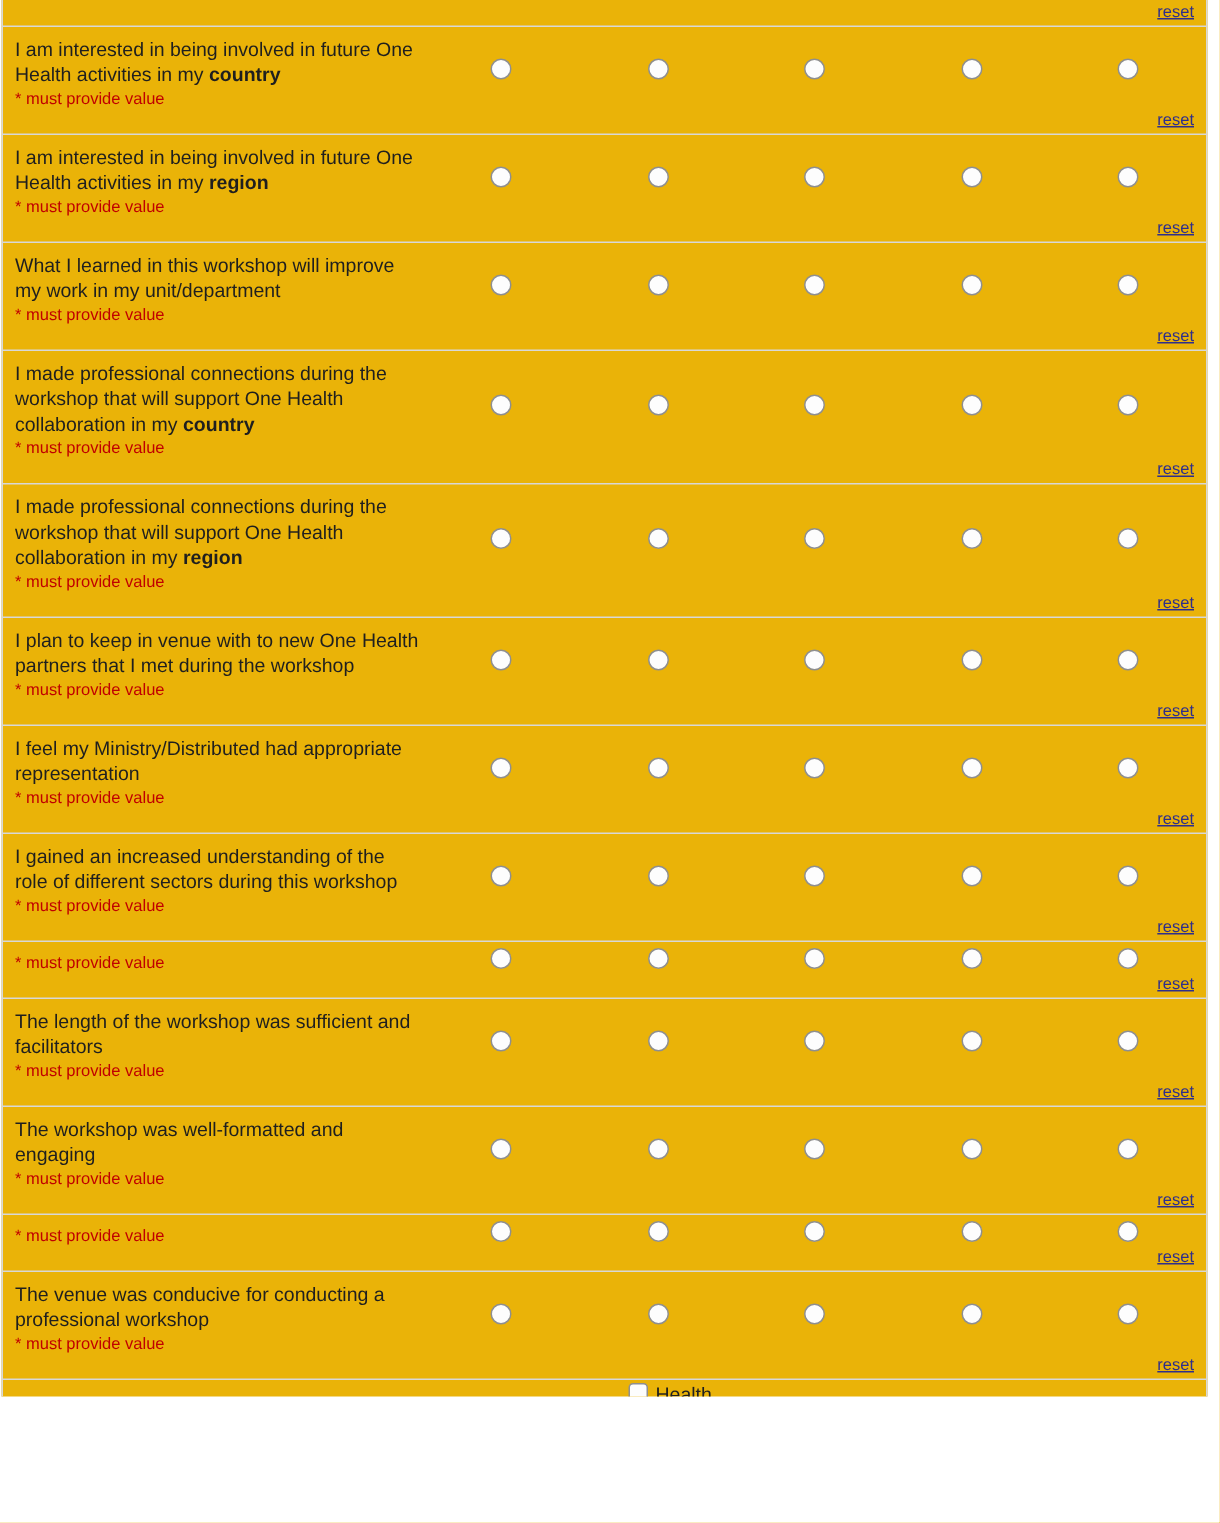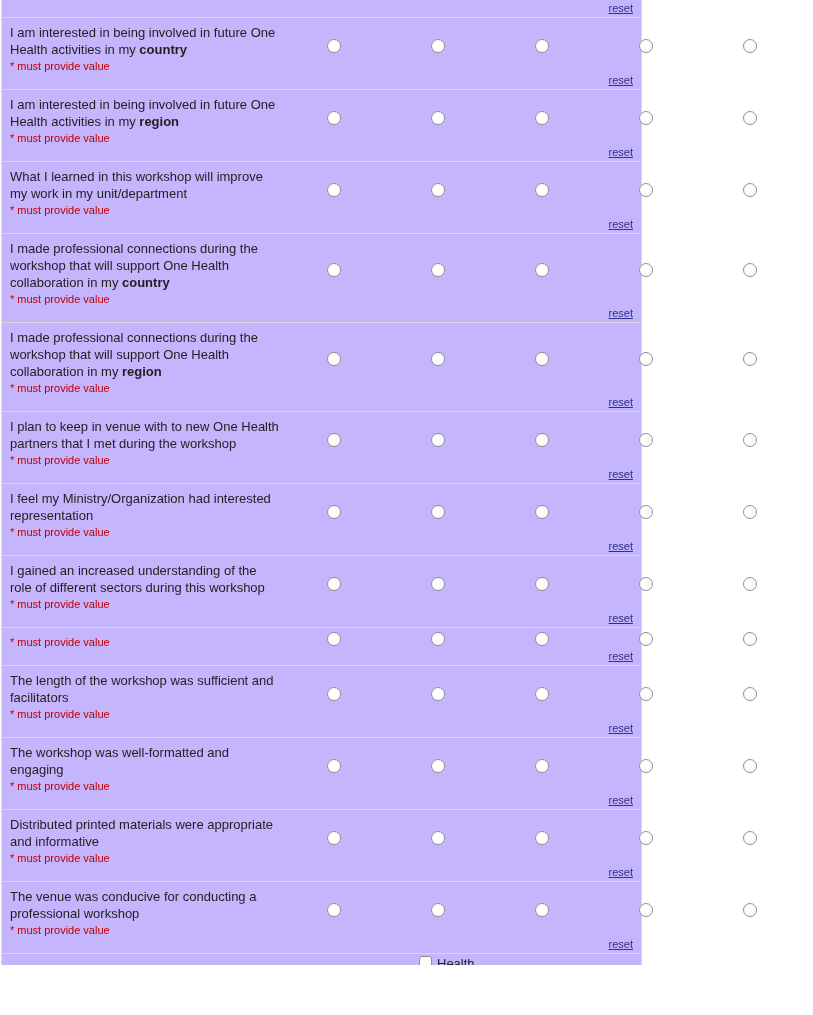--- a/index.html
+++ b/index.html
@@ -4,24 +4,24 @@
 <style>
   * { box-sizing: border-box; margin: 0; padding: 0; }
   html, body {
     width: 813px; height: 1015px;
     overflow: hidden;
     background: #ffffff;
     font-family: "Liberation Sans", "DejaVu Sans", sans-serif;
   }
   .survey-table {
     margin-left: 1px;
-    width: 641px;
+    width: 804px;
     border-left: 1px solid #d8d8d8;
     border-right: 1px solid #d8d8d8;
-    background: #c4b5fd;
+    background: #eab308;
   }
   .row {
     border-bottom: 1px solid #d8d8d8;
   }
   .row.partial-top {
     height: 18px;
     display: flex;
     align-items: flex-end;
     justify-content: flex-end;
   }
@@ -262,21 +262,21 @@
         <input type="radio" name="q6" style="">
       </div>
       </div>
     <div class="reset-line">
       <a class="reset">reset</a>
     </div>
   </div>
     <div class="row">
     <div class="content">
       <div class="label-cell">
-        <div class="q-text"><span class="q-before">I feel my Ministry/Organization had interested representation</span><span class="q-bold"></span></div>
+        <div class="q-text"><span class="q-before">I feel my Ministry/Distributed had appropriate representation</span><span class="q-bold"></span></div>
         <div class="required">* must provide value</div>
       </div>
       <div class="radio-cell">
         <input type="radio" name="q7" style="">
       </div>
     <div class="radio-cell">
         <input type="radio" name="q7" style="">
       </div>
         <div class="radio-cell">
         <input type="radio" name="q7" style="">
@@ -391,21 +391,20 @@
         <input type="radio" name="q11" style="">
       </div>
       </div>
     <div class="reset-line">
       <a class="reset">reset</a>
     </div>
   </div>
     <div class="row">
     <div class="content">
       <div class="label-cell">
-        <div class="q-text"><span class="q-before">Distributed printed materials were appropriate and informative</span><span class="q-bold"></span></div>
         <div class="required">* must provide value</div>
       </div>
       <div class="radio-cell">
         <input type="radio" name="q12" style="">
       </div>
     <div class="radio-cell">
         <input type="radio" name="q12" style="">
       </div>
         <div class="radio-cell">
         <input type="radio" name="q12" style="">

